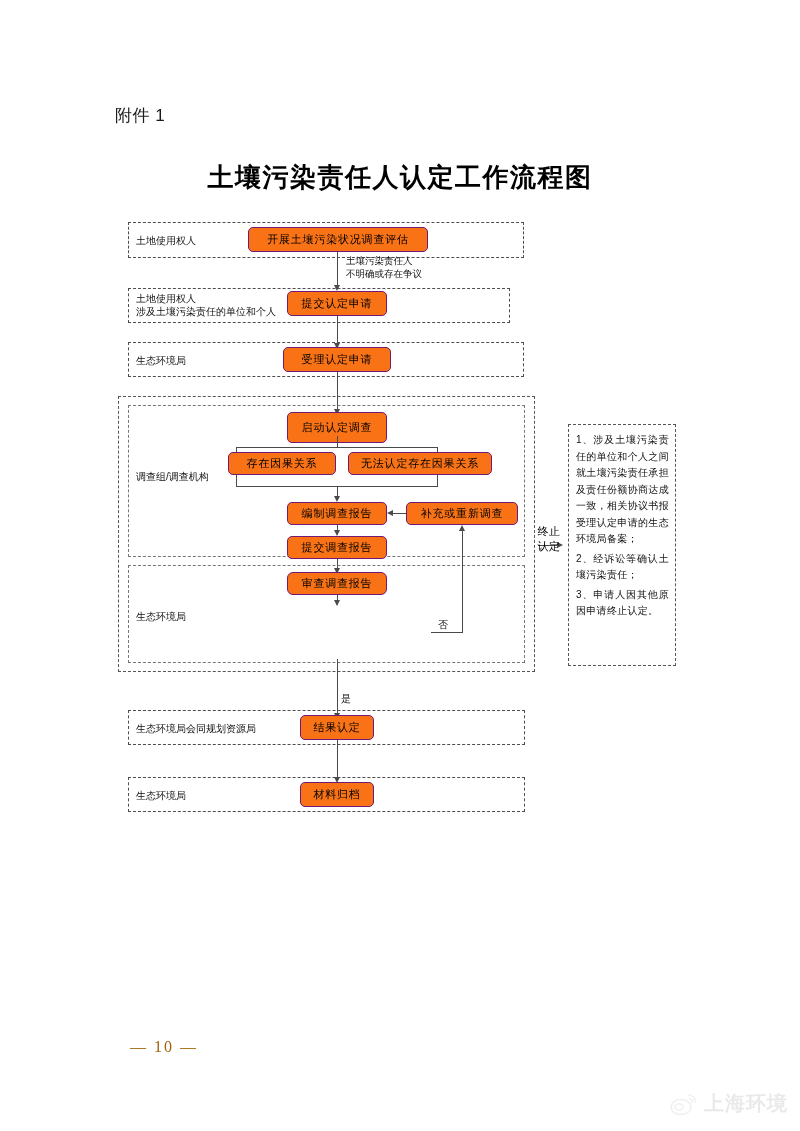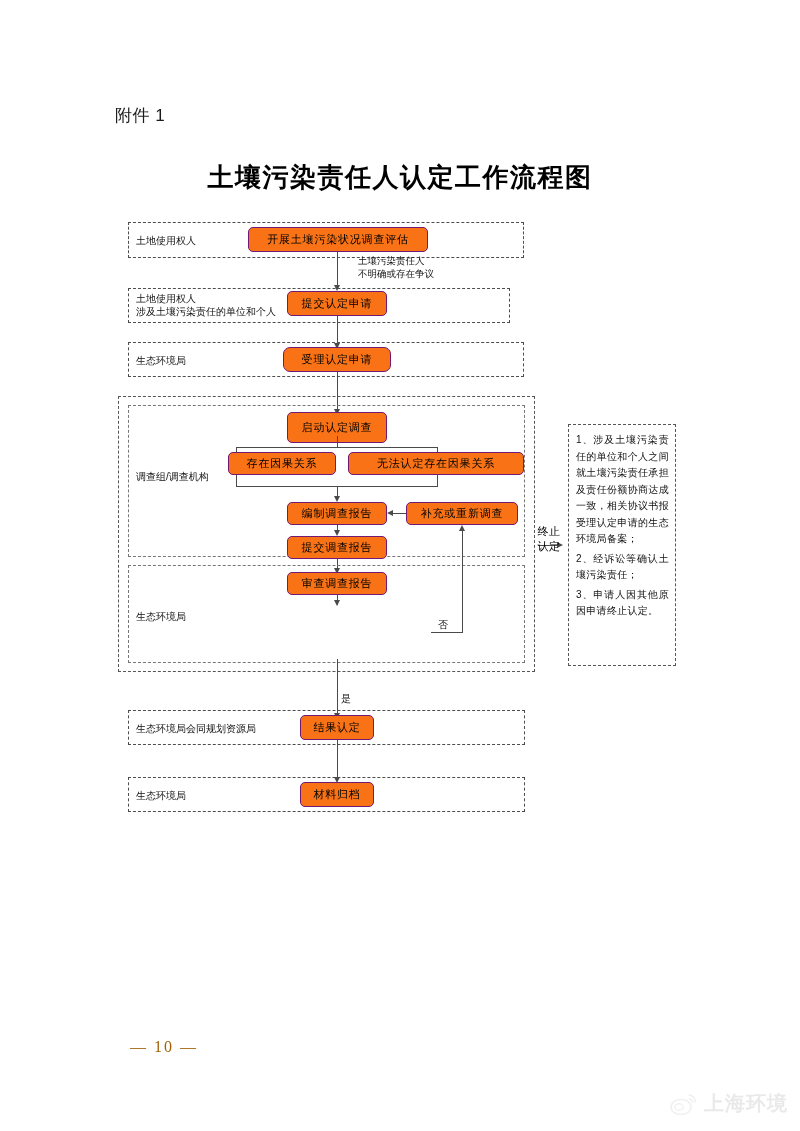--- a/index.html
+++ b/index.html
@@ -218,52 +218,52 @@
 
   <div class="attachment-label">附件 1</div>
   <div class="doc-title">土壤污染责任人认定工作流程图</div>
 
   <div class="lane" style="left:128px; top:222px; width:396px; height:36px;"></div>
   <div class="lane-label" style="left:136px; top:234px;">土地使用权人</div>
   <div class="node" style="left:248px; top:227px; width:180px; height:25px;">开展土壤污染状况调查评估</div>
 
   <div class="vline" style="left:337px; top:252px; height:36px;"></div>
   <div class="arrow-down" style="left:334px; top:285px;"></div>
-  <div class="edge-label small" style="left:346px; top:254px;margin-left:12px;">土壤污染责任人
+  <div class="edge-label small" style="left:346px; top:254px;">土壤污染责任人
 不明确或存在争议</div>
 
   <div class="lane" style="left:128px; top:288px; width:382px; height:35px;"></div>
   <div class="lane-label" style="left:136px; top:292px;">土地使用权人
 涉及土壤污染责任的单位和个人</div>
   <div class="node" style="left:287px; top:291px; width:100px; height:25px;">提交认定申请</div>
 
   <div class="vline" style="left:337px; top:316px; height:30px;"></div>
   <div class="arrow-down" style="left:334px; top:343px;"></div>
 
   <div class="lane" style="left:128px; top:342px; width:396px; height:35px;"></div>
   <div class="lane-label" style="left:136px; top:354px;">生态环境局</div>
-  <div class="node" style="left:283px; top:347px; width:108px; height:25px;border-radius:7px;">受理认定申请</div>
+  <div class="node" style="left:283px; top:347px; width:108px; height:25px;">受理认定申请</div>
 
   <div class="vline" style="left:337px; top:372px; height:40px;"></div>
   <div class="arrow-down" style="left:334px; top:409px;"></div>
 
   <div class="group-outer" style="left:118px; top:396px; width:417px; height:276px;"></div>
 
   <div class="group-inner" style="left:128px; top:405px; width:397px; height:152px;"></div>
   <div class="lane-label" style="left:136px; top:470px;">调查组/调查机构</div>
 
   <div class="node" style="left:287px; top:412px; width:100px; height:31px;">启动认定调查</div>
 
   <div class="vline" style="left:337px; top:436px; height:12px;"></div>
   <div class="hline" style="left:236px; top:447px; width:202px;"></div>
   <div class="vline" style="left:236px; top:447px; height:12px;"></div>
   <div class="vline" style="left:437px; top:447px; height:12px;"></div>
 
   <div class="node" style="left:228px; top:452px; width:108px; height:23px;">存在因果关系</div>
-  <div class="node" style="left:348px; top:452px; width:176px; height:23px;">无法认定存在因果关系</div>
+  <div class="node" style="left:348px; top:452px; width:144px; height:23px;">无法认定存在因果关系</div>
 
   <div class="vline" style="left:236px; top:475px; height:11px;"></div>
   <div class="vline" style="left:437px; top:475px; height:11px;"></div>
   <div class="hline" style="left:236px; top:486px; width:202px;"></div>
   <div class="vline" style="left:337px; top:486px; height:13px;"></div>
   <div class="arrow-down" style="left:334px; top:496px;"></div>
 
   <div class="node" style="left:287px; top:502px; width:100px; height:23px;">编制调查报告</div>
   <div class="node" style="left:406px; top:502px; width:112px; height:23px;">补充或重新调查</div>
 
@@ -273,21 +273,21 @@
   <div class="vline" style="left:337px; top:525px; height:9px;"></div>
   <div class="arrow-down" style="left:334px; top:530px;"></div>
   <div class="node" style="left:287px; top:536px; width:100px; height:23px;">提交调查报告</div>
 
   <div class="vline" style="left:337px; top:559px; height:13px;"></div>
   <div class="arrow-down" style="left:334px; top:568px;"></div>
 
   <div class="group-inner" style="left:128px; top:565px; width:397px; height:98px;"></div>
   <div class="lane-label" style="left:136px; top:610px;">生态环境局</div>
 
-  <div class="node" style="left:287px; top:572px; width:100px; height:23px;">审查调查报告</div>
+  <div class="node" style="left:287px; top:572px; width:100px; height:23px;border-radius:6px;">审查调查报告</div>
 
   <div class="vline" style="left:337px; top:595px; height:10px;"></div>
   <div class="arrow-down" style="left:334px; top:600px;"></div>
 
 
   <div class="hline" style="left:431px; top:632px; width:32px;"></div>
   <div class="vline" style="left:462px; top:531px; height:101px;"></div>
   <div class="arrow-up" style="left:459px; top:525px;"></div>
   <div class="edge-label" style="left:438px; top:618px;">否</div>
 

